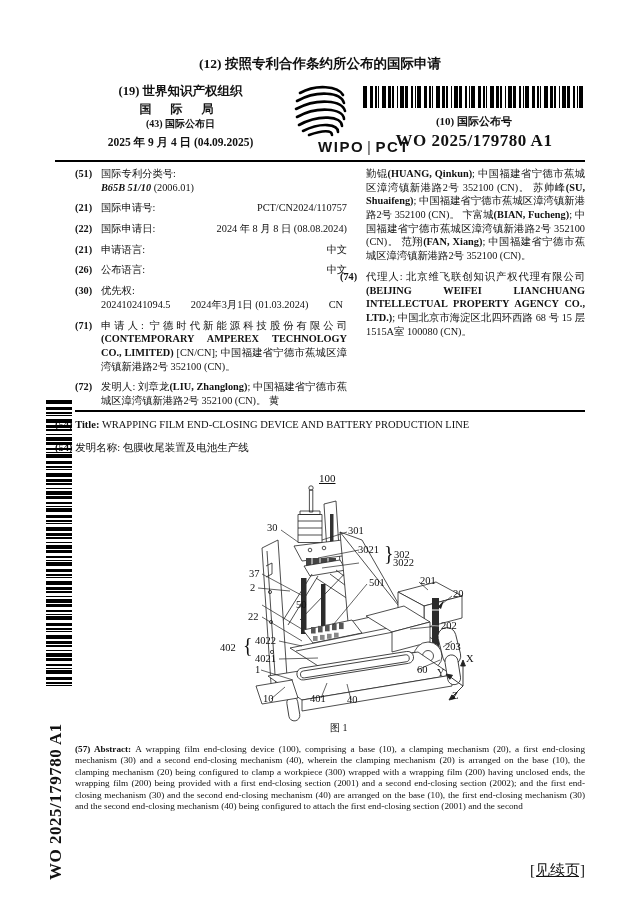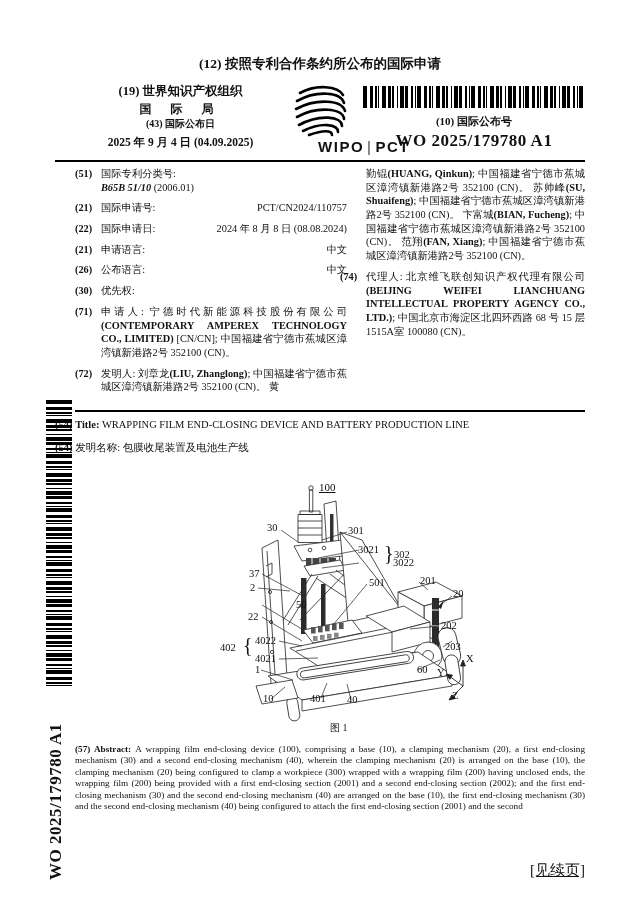--- a/index.html
+++ b/index.html
@@ -173,20 +173,25 @@
     <div class="entry">
       <span class="num">(26)</span>
       <div class="kv">
         <span>公布语言:</span>
         <span>中文</span>
       </div>
     </div>
     <div class="entry">
       <span class="num">(30)</span>
       <div>优先权:</div>
+      <div class="pri-line">
+        <span>202410241094.5</span>
+        <span>2024年3月1日 (01.03.2024)</span>
+        <span>CN</span>
+      </div>
     </div>
     <div class="entry">
       <span class="num">(71)</span>
       <div><span>申请人: 宁德时代新能源科技股份有限公司 </span><span style="font-weight: bold;">(CONTEMPORARY AMPEREX TECHNOLOGY CO., LIMITED)</span><span> [CN/CN]; 中国福建省宁德市蕉城区漳湾镇新港路2号 352100 (CN)。</span></div>
     </div>
     <div class="entry">
       <span class="num">(72)</span>
       <div><span>发明人: 刘章龙</span><span style="font-weight: bold;">(LIU, Zhanglong)</span><span>; 中国福建省宁德市蕉城区漳湾镇新港路2号 352100 (CN)。 黄</span></div>
     </div>
   </div>
@@ -317,21 +322,21 @@
       <g stroke="#222" stroke-width="0.9" fill="#222">
         <line x1="463" y1="216" x2="463" y2="194"></line>
         <polygon points="463,190 460.6,196 465.4,196"></polygon>
         <line x1="463" y1="216" x2="449" y2="206"></line>
         <polygon points="446,204 452.5,205.2 449.8,209.3"></polygon>
         <line x1="463" y1="216" x2="452" y2="227"></line>
         <polygon points="449,230 455.4,228.4 451.9,224.9"></polygon>
       </g>
     </svg>
 
-    <span class="flabel ref100" style="left:319px;top:11px;">100</span>
+    <span class="flabel ref100" style="left:319px;top:2px;">100</span>
     <span class="flabel" style="left:267px;top:52px;">30</span>
     <span class="flabel" style="left:348px;top:55px;">301</span>
     <span class="flabel" style="left:358px;top:74px;">3021</span>
     <span class="flabel" style="left:362px;top:87px;margin-left:31px;">3022</span>
     <span class="fbrace" style="left:384px;top:72px;">}</span>
     <span class="flabel" style="left:394px;top:79px;">302</span>
     <span class="flabel" style="left:249px;top:98px;">37</span>
     <span class="flabel" style="left:250px;top:112px;">2</span>
     <span class="flabel" style="left:369px;top:107px;text-align:right;">501</span>
     <span class="flabel" style="left:420px;top:105px;">201</span>

